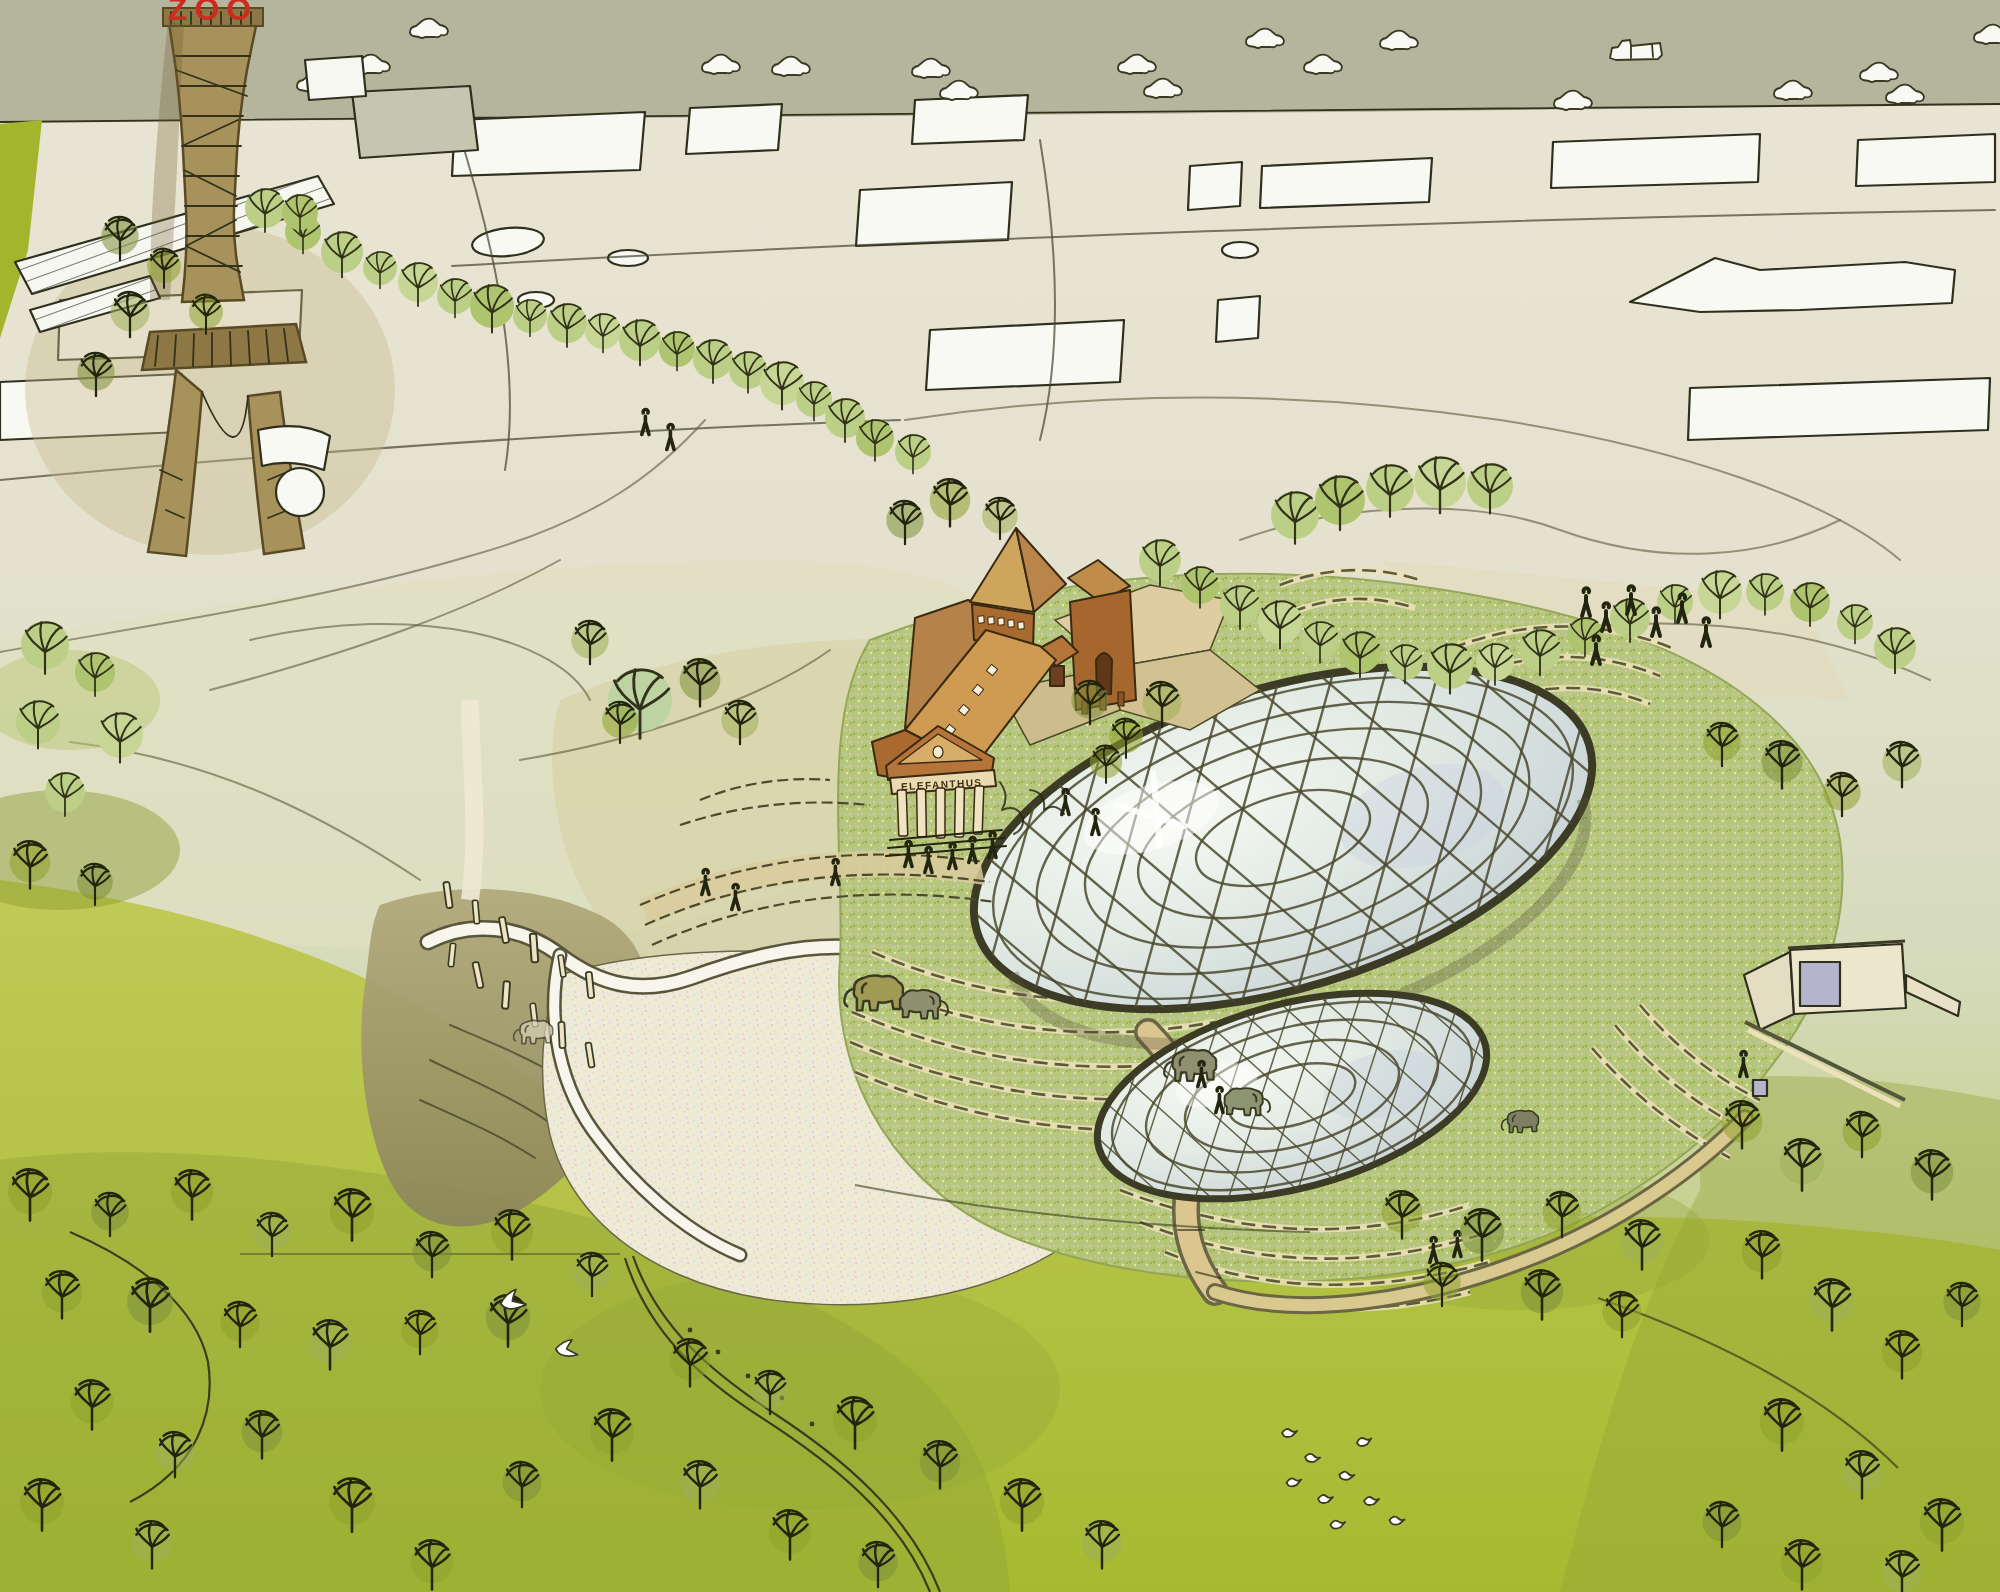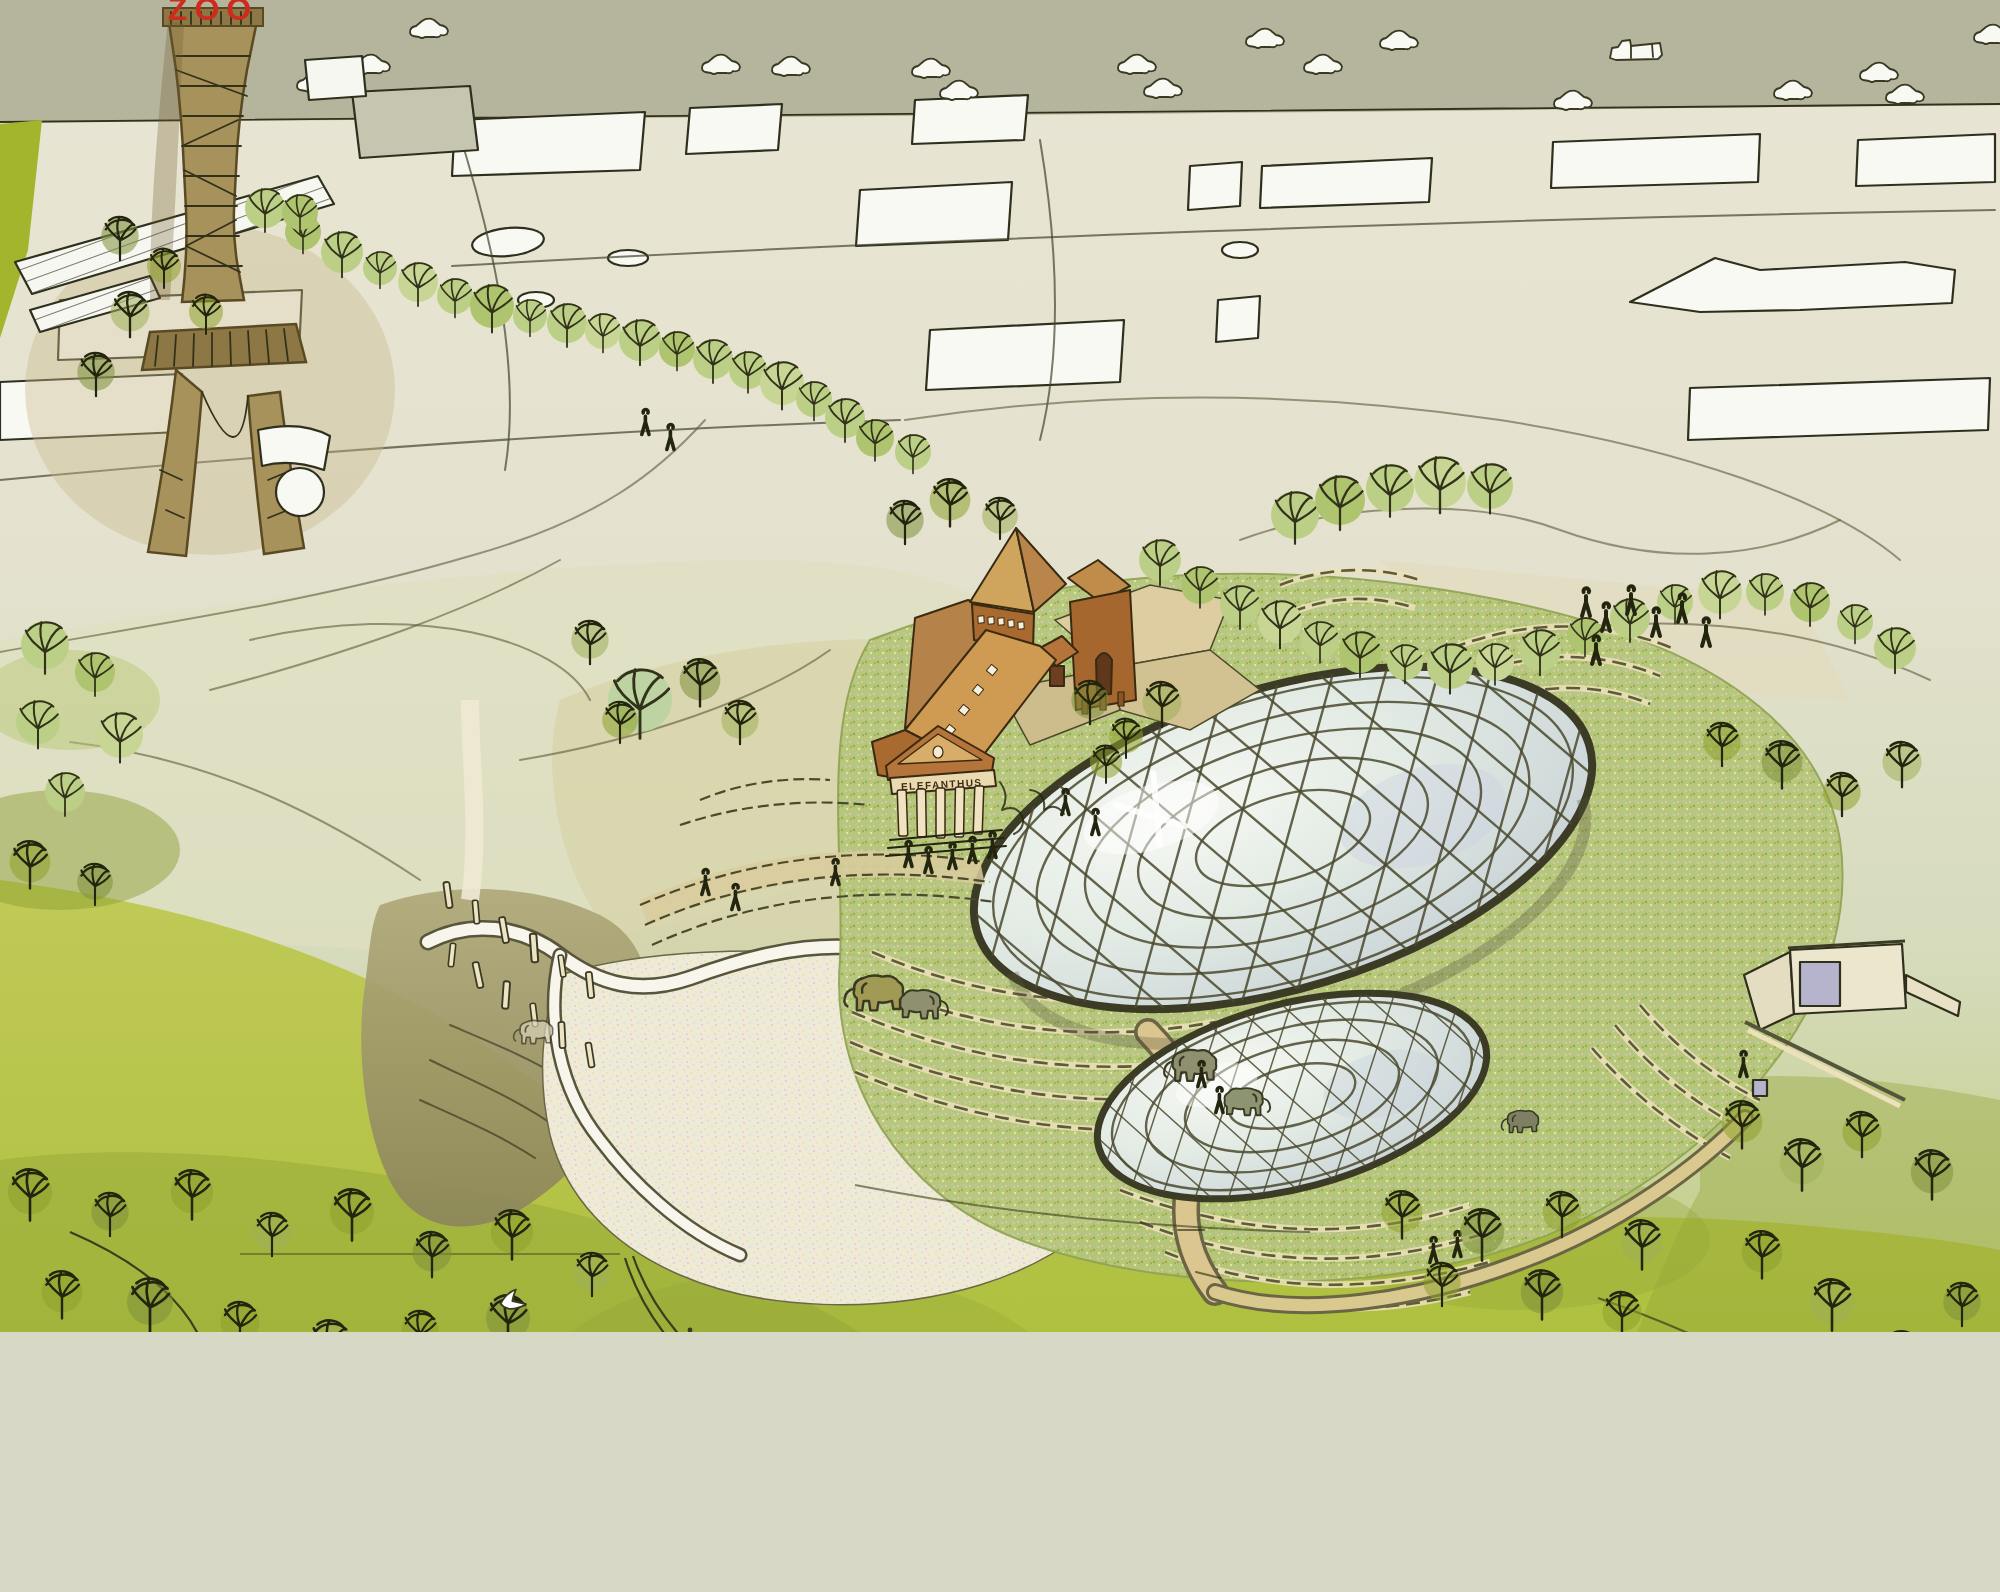--- a/index.html
+++ b/index.html
@@ -1,16 +1,16 @@
 <!DOCTYPE html>
 <html><head>
 <meta charset="utf-8">
 <style>
   html,body{margin:0;padding:0;background:#d8d8c6;}
-  .stage{width:2000px;height:1332px;overflow:hidden;position:relative;}
+  .stage{width:2000px;height:1592px;overflow:hidden;position:relative;}
   svg{display:block;}
   text{font-family:"Liberation Sans", sans-serif;}
   .ink{stroke:#32321b;stroke-width:1.8;fill:none;stroke-linecap:round;stroke-linejoin:round;}
   .ink2{stroke:#23250f;stroke-width:2;fill:none;stroke-linecap:round;stroke-linejoin:round;}
   .inkS{stroke:#3a3a22;stroke-width:1.8;stroke-linejoin:round;stroke-linecap:round;}
   .bldg{stroke:#2f2f1d;stroke-width:2.2;stroke-linejoin:round;}
   .street{stroke:#44442e;stroke-width:2;fill:none;opacity:.7;stroke-linecap:round;}
   .curve{stroke:#5c5a38;stroke-width:2;fill:none;opacity:.6;stroke-linecap:round;}
   .terr{stroke:#5d5b3a;stroke-width:2.6;fill:none;stroke-dasharray:14 7;}
   .terrL{stroke:#ece1b8;stroke-width:6.5;fill:none;opacity:.85;}

